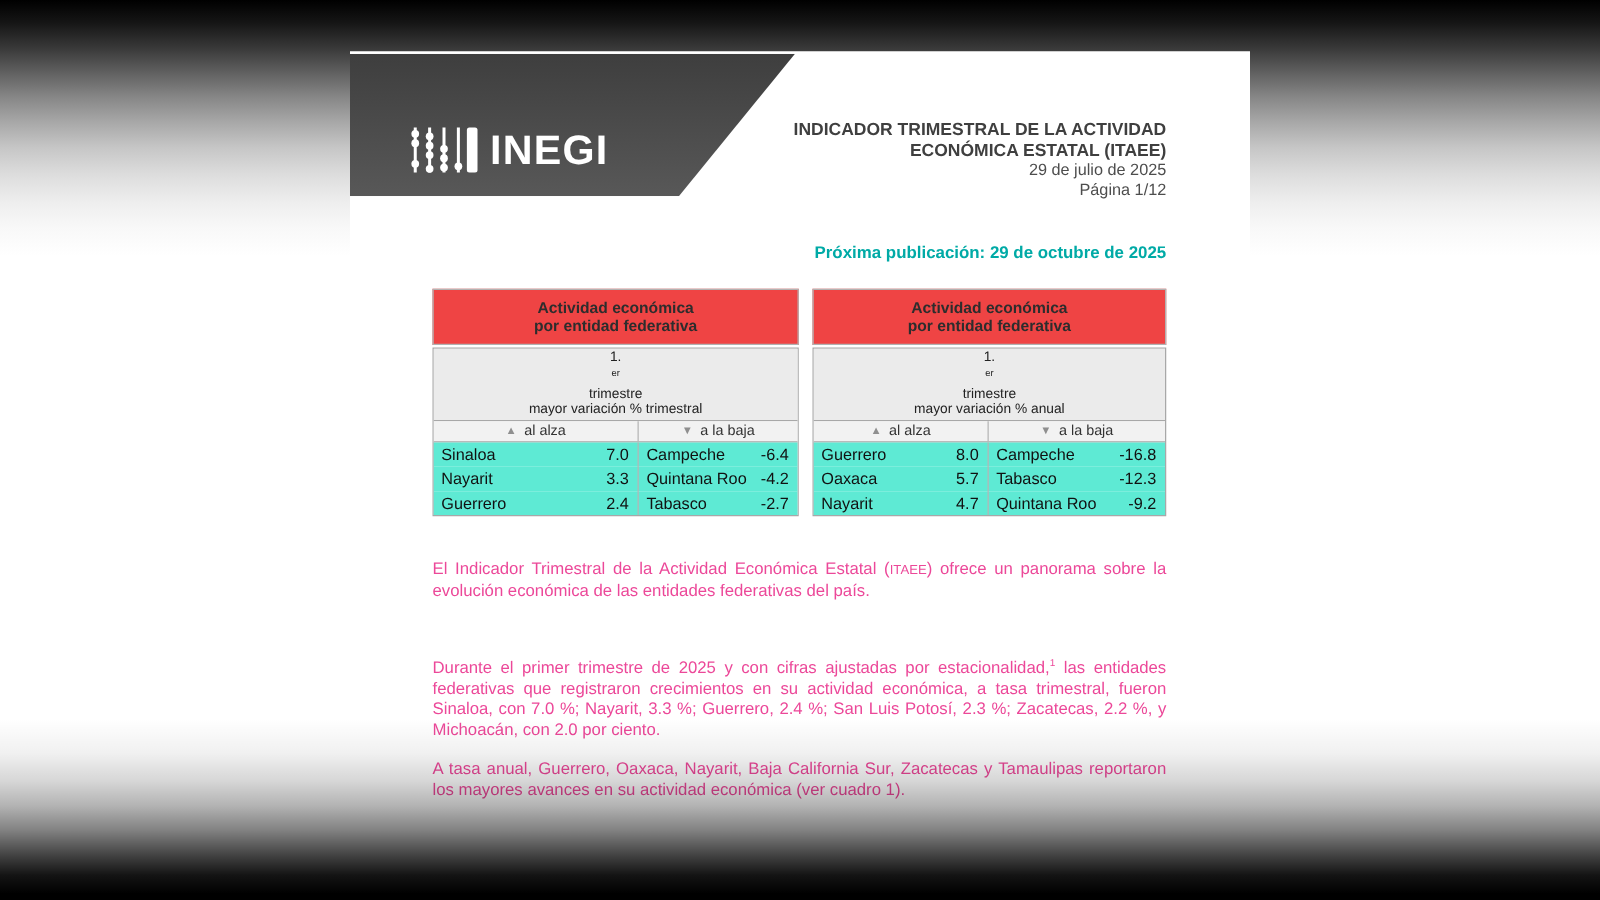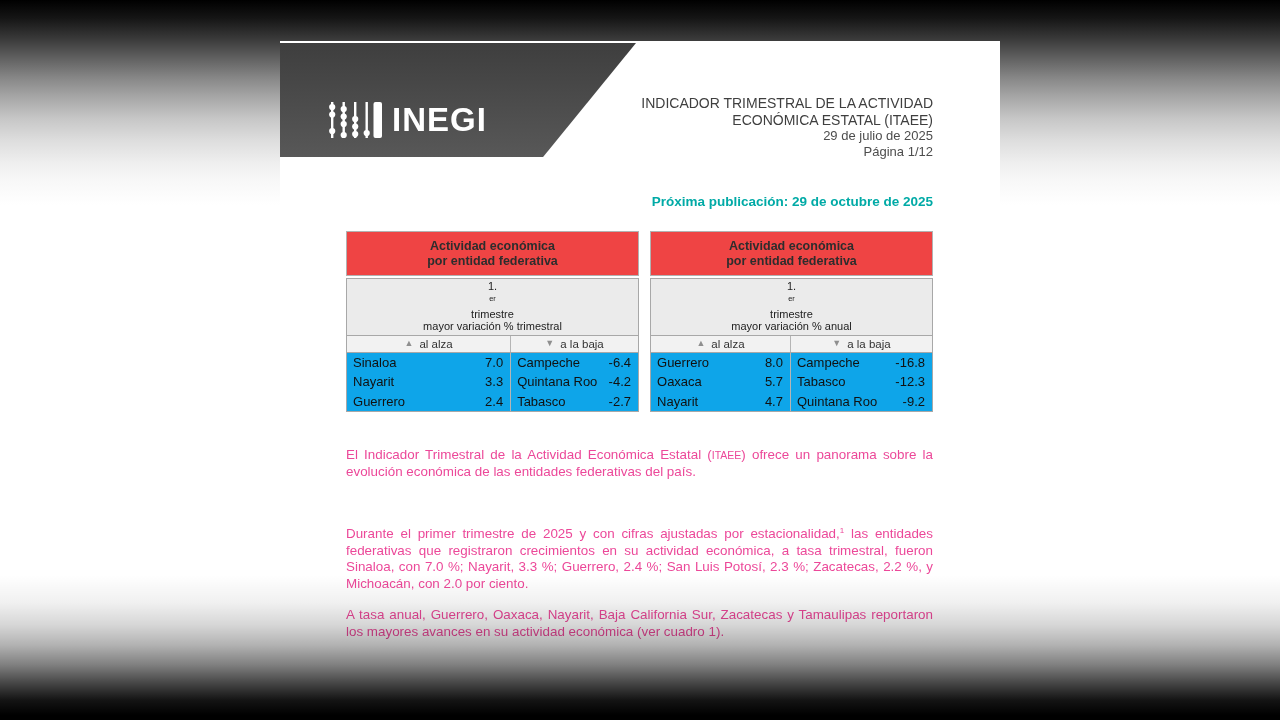--- a/index.html
+++ b/index.html
@@ -16,21 +16,21 @@
     background:linear-gradient(180deg,#3e3e3e,#585858);
     clip-path:polygon(0 0,100% 0,73.9% 100%,0 100%);}
   .logo{position:absolute;left:48px;top:42px;height:40px;display:flex;align-items:flex-end;gap:8px;margin-top:17px;}
   .logo-text{color:#fff;font-weight:bold;font-size:33px;letter-spacing:1px;line-height:40px;}
   .hdr-band{position:absolute;left:327px;top:0;width:393px;height:45px;
     background:linear-gradient(180deg,#848484 0%,#bcbcbc 55%,#dadada 100%);
     clip-path:polygon(36px 0,100% 0,100% 100%,0 100%);}
   .hdr-band span{position:absolute;right:65px;top:13px;font-size:15px;font-weight:bold;
     color:#00a5a0;letter-spacing:.2px;white-space:nowrap;}
   .hdr-title{position:absolute;right:67px;top:54px;text-align:right;}
-  .hdr-title .t{display:block;font-size:14px;font-weight:normal;color:#3f3f3f;line-height:16.5px;}
+  .hdr-title .t{display:block;font-size:14px;font-weight:bold;color:#3f3f3f;line-height:16.5px;}
   .hdr-title .s{display:block;font-size:13px;color:#4d4d4d;line-height:15.5px;}
   .next-pub{position:absolute;right:67px;top:153px;font-size:13.5px;font-weight:bold;
     color:#00aaa6;white-space:nowrap;padding-left:20px;}
   
   .tbl{position:absolute;top:190px;font-size:13px;color:#111;}
   .tbl1{left:66px;width:293px;}
   .tbl2{left:370px;width:283px;}
   .tbl-head{background:#ef4444;border:1px solid #b2b2b2;text-align:center;font-weight:bold;
     font-size:12.5px;line-height:15px;color:#2d2d2d;padding:7px 0 6px;margin-bottom:2px;}
   .tbl-head span{display:block;}
@@ -39,21 +39,21 @@
     font-size:11px;line-height:12.5px;padding:1px 0 2px;color:#222;}
   .tbl-sub span{display:block;}
   .tbl-sub sup{font-size:7.5px;}
   .tbl-cols{display:flex;background:#f2f2f2;border-bottom:1px solid #a8a8a8;
     font-size:11.5px;color:#333;height:16px;line-height:16px;}
   .tbl-cols .half{display:flex;align-items:center;justify-content:center;gap:6px;}
   .tri{font-size:9px;color:#8f8f8f;position:relative;top:-1px;}
   .half-l{border-right:1px solid #b5b5b5;box-sizing:border-box;}
   .tbl1 .half-l{width:56.4%;} .tbl1 .half-r{width:43.6%;}
   .tbl2 .half-l{width:49.8%;} .tbl2 .half-r{width:50.2%;}
-  .tbl-row{display:flex;height:19.6px;line-height:19.6px;background:#0ea5e9;justify-content:flex-end;}
+  .tbl-row{display:flex;height:19.6px;line-height:19.6px;background:#5eead4;}
   .tbl-row .half{display:flex;justify-content:space-between;padding:0 7px 0 6px;box-sizing:border-box;}
   
   .doc{position:absolute;left:66px;width:587px;color:#ec4899;font-size:13.4px;line-height:16.5px;}
   .headline{top:356px;text-align:center;font-weight:bold;line-height:17px;font-size:13.5px;color:#151515;}
   .headline span{display:block;}
   .para1{top:406px;text-align:justify;}
   .acr{font-size:10.5px;}
   .sec-head{top:456px;text-align:center;font-weight:bold;font-size:13px;color:#151515;}
   .para2{top:485px;text-align:justify;}
   .para2 sup{font-size:8px;line-height:0;}

